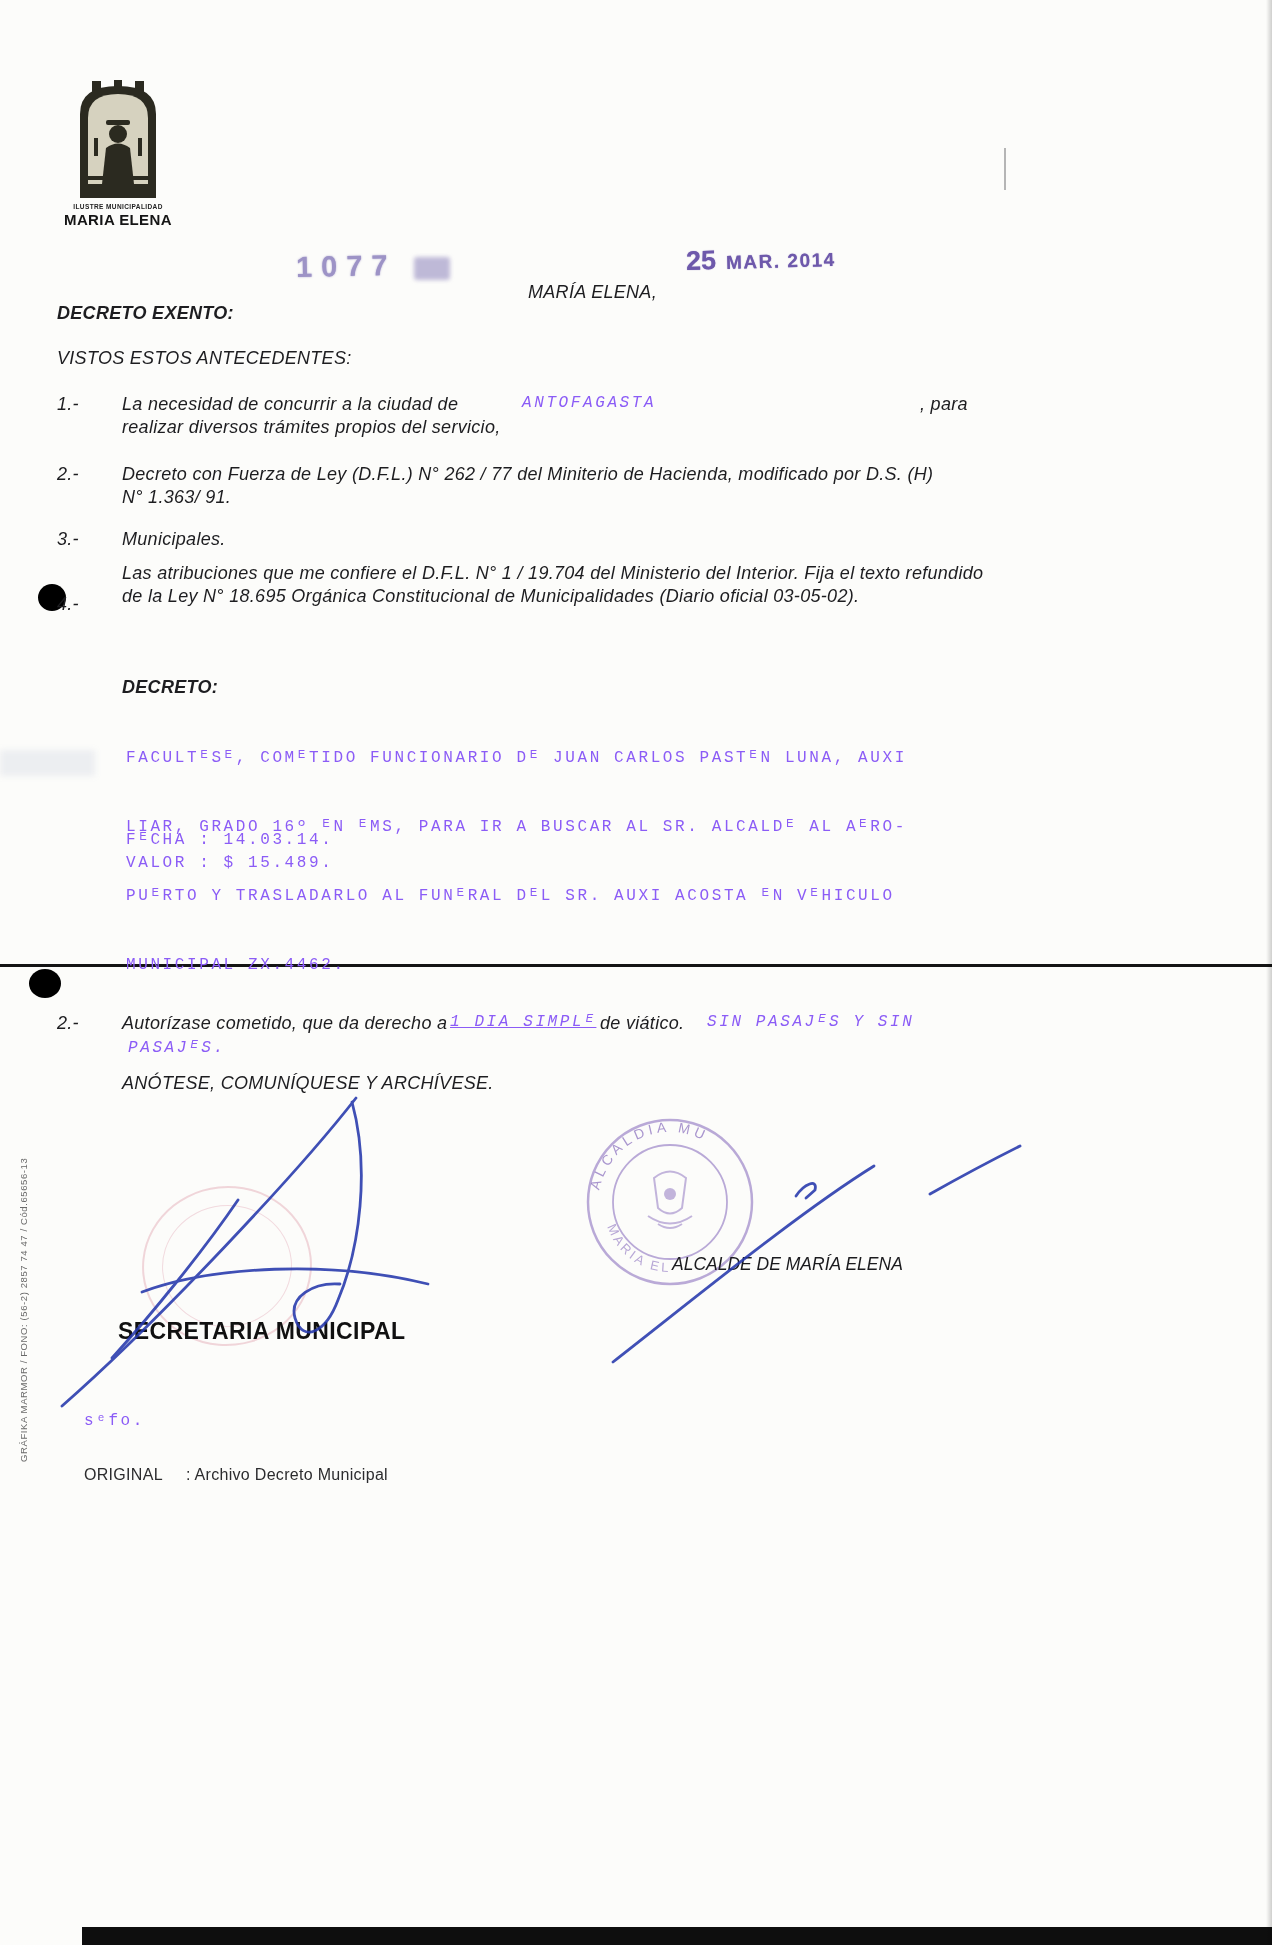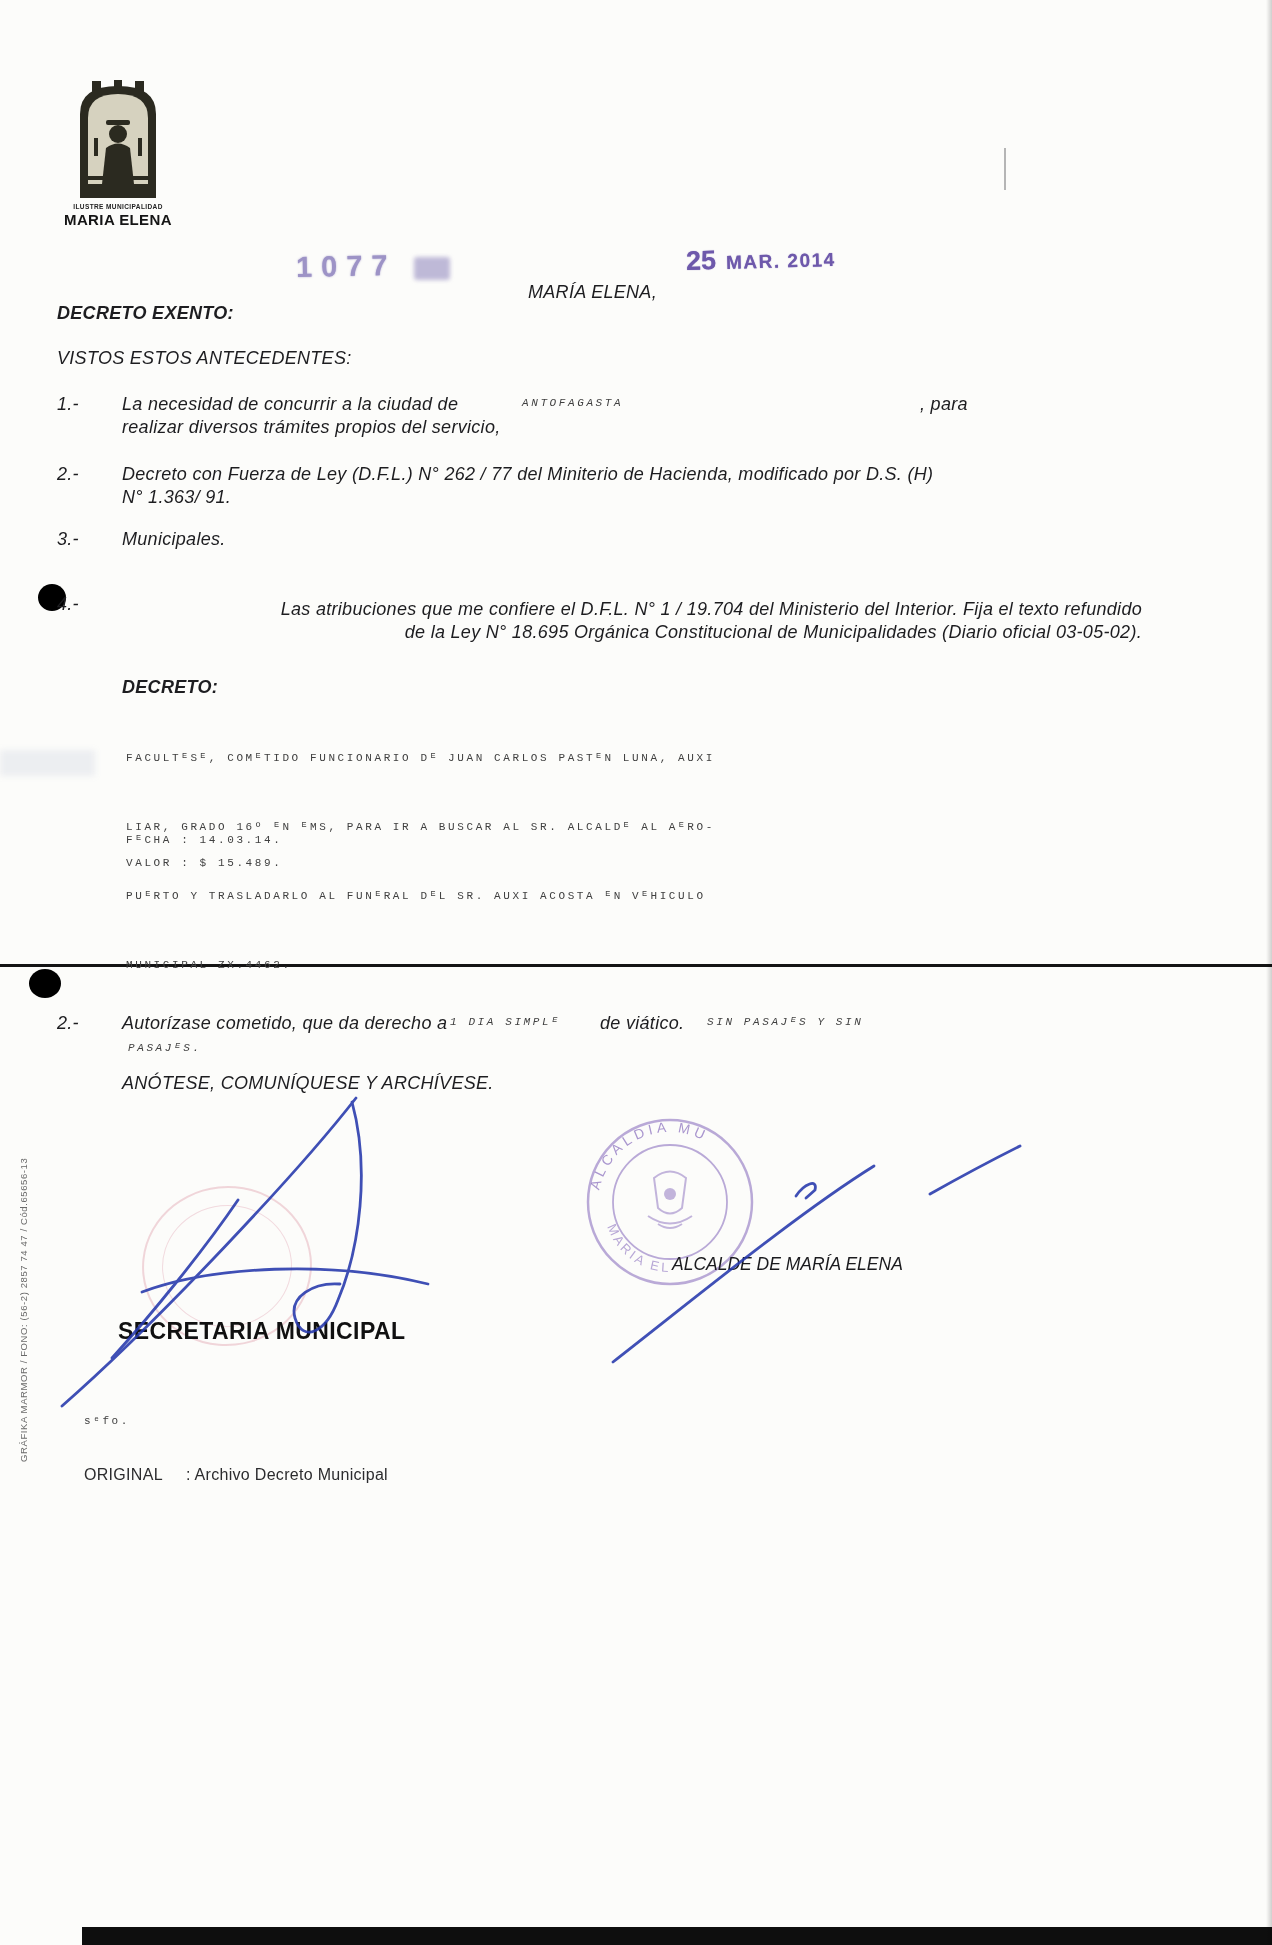--- a/index.html
+++ b/index.html
@@ -2,21 +2,21 @@
 <html><head>
 <meta charset="utf-8">
 <style>
   * { margin:0; padding:0; box-sizing:border-box; }
   html,body { background:#d8d8d8; }
   body { font-family:"Liberation Sans", sans-serif; }
   .page { position:relative; width:1272px; height:1945px; margin:0 auto; background:#fcfcfa; overflow:hidden; }
   .abs { position:absolute; }
   .it { font-style:italic; font-size:18px; color:#1d1d20; letter-spacing:.3px; line-height:23px; }
   .b { font-weight:bold; }
-  .mono { font-family:"Liberation Mono","DejaVu Sans Mono",monospace; font-size:11px; color:#404040;
+  .mono { font-family:"Liberation Mono","DejaVu Sans Mono",monospace; font-size:16px; color:#8b5cf6;
           letter-spacing:2.6px; white-space:pre; line-height:23px; }
   .rel { position:relative; }
 
   
   .logo-wrap { position:absolute; left:48px; top:80px; width:140px; text-align:center; }
   .emblem { display:block; margin:0 auto; width:92px; height:120px; }
   .logo-org { font-size:6.5px; font-weight:bold; color:#222; letter-spacing:.4px; margin-top:3px; }
   .logo-name { font-size:15px; font-weight:bold; color:#151515; letter-spacing:.4px; margin-top:1px; }
 
   
@@ -120,40 +120,40 @@
     <div>Decreto con Fuerza de Ley (D.F.L.) N° 262 / 77 del Miniterio de Hacienda, modificado por D.S. (H)</div>
     <div>N° 1.363/ 91.</div>
   </div>
 
   <div class="item-num it" style="top:528px;">3.-</div>
   <div class="ant it" style="top:528px;">
     <div>Municipales.</div>
   </div>
 
   <div class="item-num it" style="top:593px;">4.-</div>
-  <div class="ant it" style="top:598px;text-align:right;">
+  <div class="ant it" style="top:562px;">
     <div>Las atribuciones que me confiere el D.F.L. N° 1 / 19.704 del Ministerio del Interior. Fija el texto refundido</div>
     <div>de la Ley N° 18.695 Orgánica Constitucional de Municipalidades  (Diario oficial 03-05-02).</div>
   </div>
 
   <div class="abs it b" style="left:122px; top:676px;">DECRETO:</div>
   <div class="decreto-body mono">
     <div>FACULTᴱSᴱ, COMᴱTIDO FUNCIONARIO Dᴱ JUAN CARLOS PASTᴱN LUNA, AUXI</div>
     <div>LIAR, GRADO 16º ᴱN ᴱMS, PARA IR A BUSCAR AL SR. ALCALDᴱ AL AᴱRO-</div>
     <div>PUᴱRTO Y TRASLADARLO AL FUNᴱRAL DᴱL SR. AUXI ACOSTA ᴱN VᴱHICULO</div>
     <div>MUNICIPAL ZX.4462.</div>
   </div>
   <div class="abs mono" style="left:126px; top:829px;">FᴱCHA : 14.03.14.</div>
   <div class="abs mono" style="left:126px; top:852px;">VALOR : $ 15.489.</div>
 
   <div class="item-num it" style="top:1012px;">2.-</div>
   <div class="ant it" style="top:1012px;">
     <div class="rel">
       <span>Autorízase cometido, que da derecho a</span>
-      <span class="mono fill-abs" style="left:328px; top:-1px;">1 DIA SIMPLᴱ</span>
+      <span class="mono fill-abs" style="left:328px; top:-1px;text-decoration:underline;">1 DIA SIMPLᴱ</span>
       <span class="fill-abs" style="left:478px;">de viático.</span>
       <span class="mono fill-abs" style="left:585px; top:-1px;">SIN PASAJᴱS Y SIN</span>
     </div>
     <div class="rel">
       <span class="mono fill-abs" style="left:6px; top:2px;">PASAJᴱS.</span>
     </div>
   </div>
   <div class="abs it" style="left:122px; top:1072px;">ANÓTESE, COMUNÍQUESE Y ARCHÍVESE.</div>
 
   <div class="pink-stamp">

